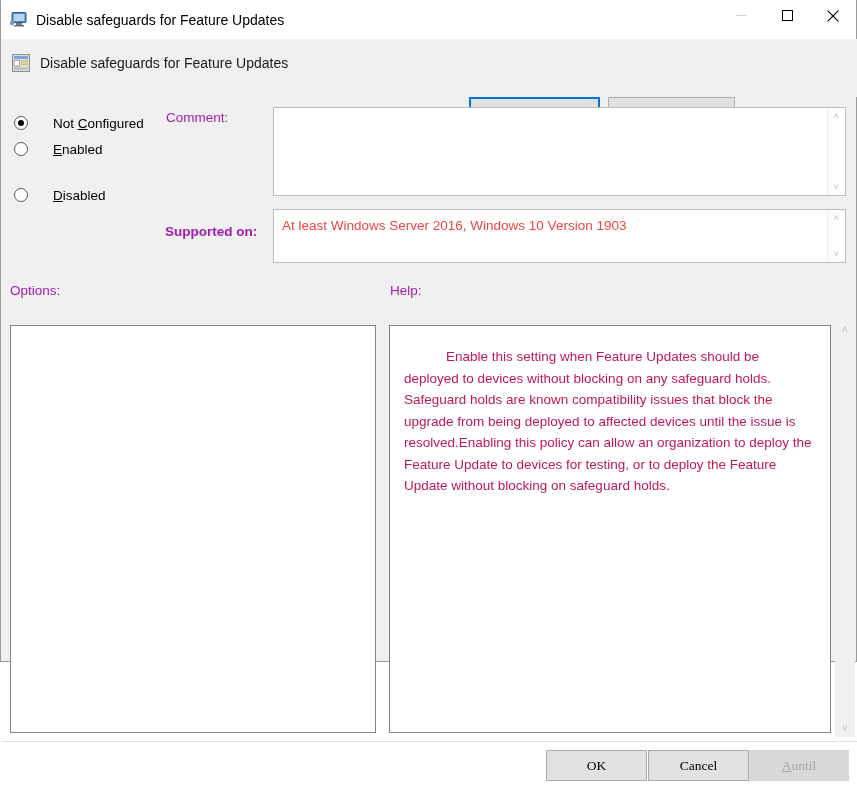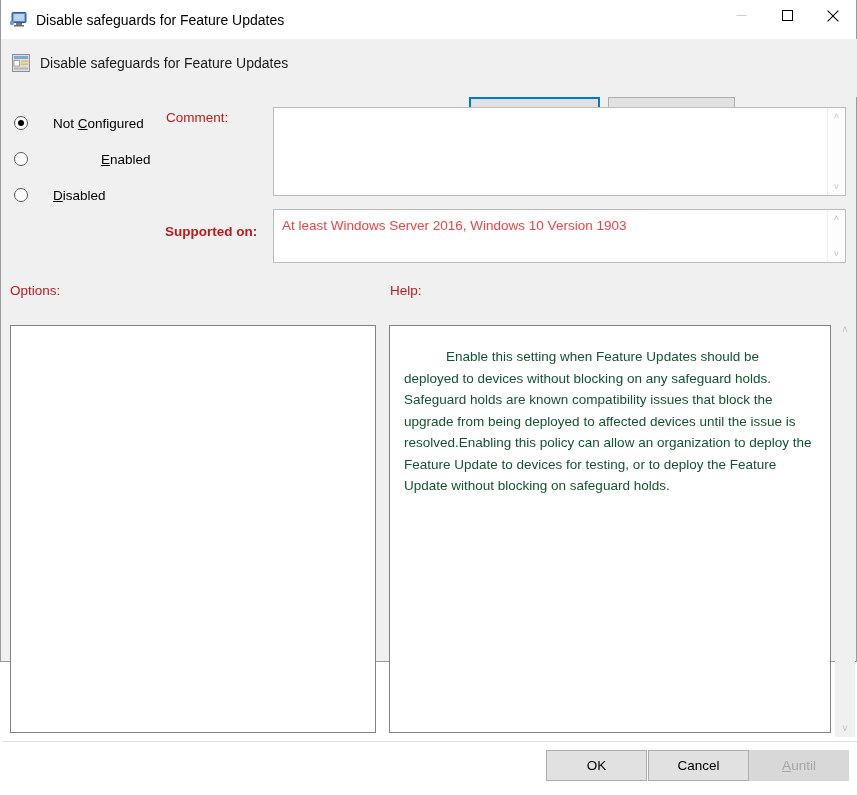--- a/index.html
+++ b/index.html
@@ -111,21 +111,21 @@
 
   
   .radio-row {
     position: absolute;
     left: 13px;
     display: flex;
     align-items: center;
     height: 20px;
   }
   #radio-notconfigured { top: 113px; }
-  #radio-enabled       { top: 149px; gap: 48px; }
+  #radio-enabled       { top: 139px; }
   #radio-disabled      { top: 185px; }
   .radio-circle {
     width: 14px; height: 14px;
     border: 1px solid #5a5a5a;
     border-radius: 50%;
     background: #ffffff;
     box-sizing: border-box;
     position: relative;
     flex: none;
   }
@@ -141,21 +141,21 @@
     margin-left: 25px;
     font-size: 13.5px;
     color: #000000;
     white-space: nowrap;
   }
 
   
   .field-label {
     position: absolute;
     font-size: 13.5px;
-    color: #b91c1c;
+    color: #a21caf;
     white-space: nowrap;
   }
   #label-comment    { left: 165px; top: 110px; }
   #label-supported  { left: 164px; top: 224px; font-weight: bold; }
 
   .textbox {
     position: absolute;
     background: #ffffff;
     border: 1px solid #bcbcbc;
     box-sizing: border-box;
@@ -207,21 +207,21 @@
   }
   #panel-options { left: 9px;   top: 325px; width: 366px; height: 408px; }
   #panel-help    { left: 388px; top: 325px; width: 442px; height: 408px; }
 
   #help-text {
     position: absolute;
     left: 14px; top: 20px;
     width: 412px;
     font-size: 13.5px;
     line-height: 21.5px;
-    color: #14532d;
+    color: #be185d;
     text-indent: 42px;
     white-space: pre-wrap;
   }
 
   
   #outer-scroll {
     position: absolute;
     right: 1px;
     top: 320px;
     width: 20px;
@@ -247,21 +247,21 @@
     left: 1px; top: 741px;
     width: 855px; height: 1px;
     background: #dfdfdf;
   }
   .footbtn {
     position: absolute;
     top: 750px;
     height: 31px;
     background: #e1e1e1;
     border: 1px solid #adadad;
-    font-family: Liberation Sans, sans-serif;
+    font-family: Liberation Serif, serif;
     font-size: 13.5px;
     color: #000000;
     display: flex;
     align-items: center;
     justify-content: center;
     box-sizing: border-box;
     padding: 3px;
   }
   #btn-ok     { left: 545px; width: 101px; }
   #btn-cancel { left: 647px; width: 101px; text-align: right; }

